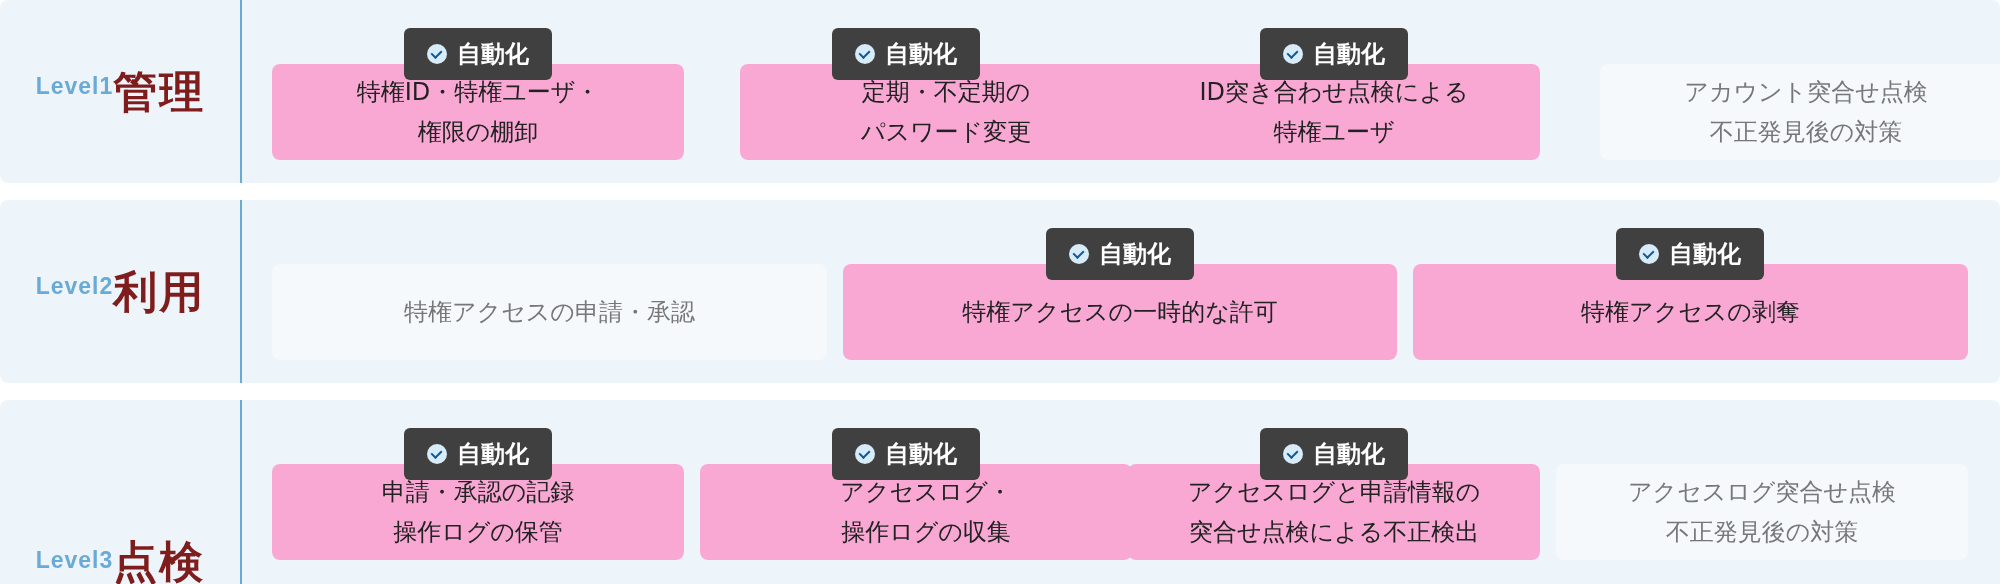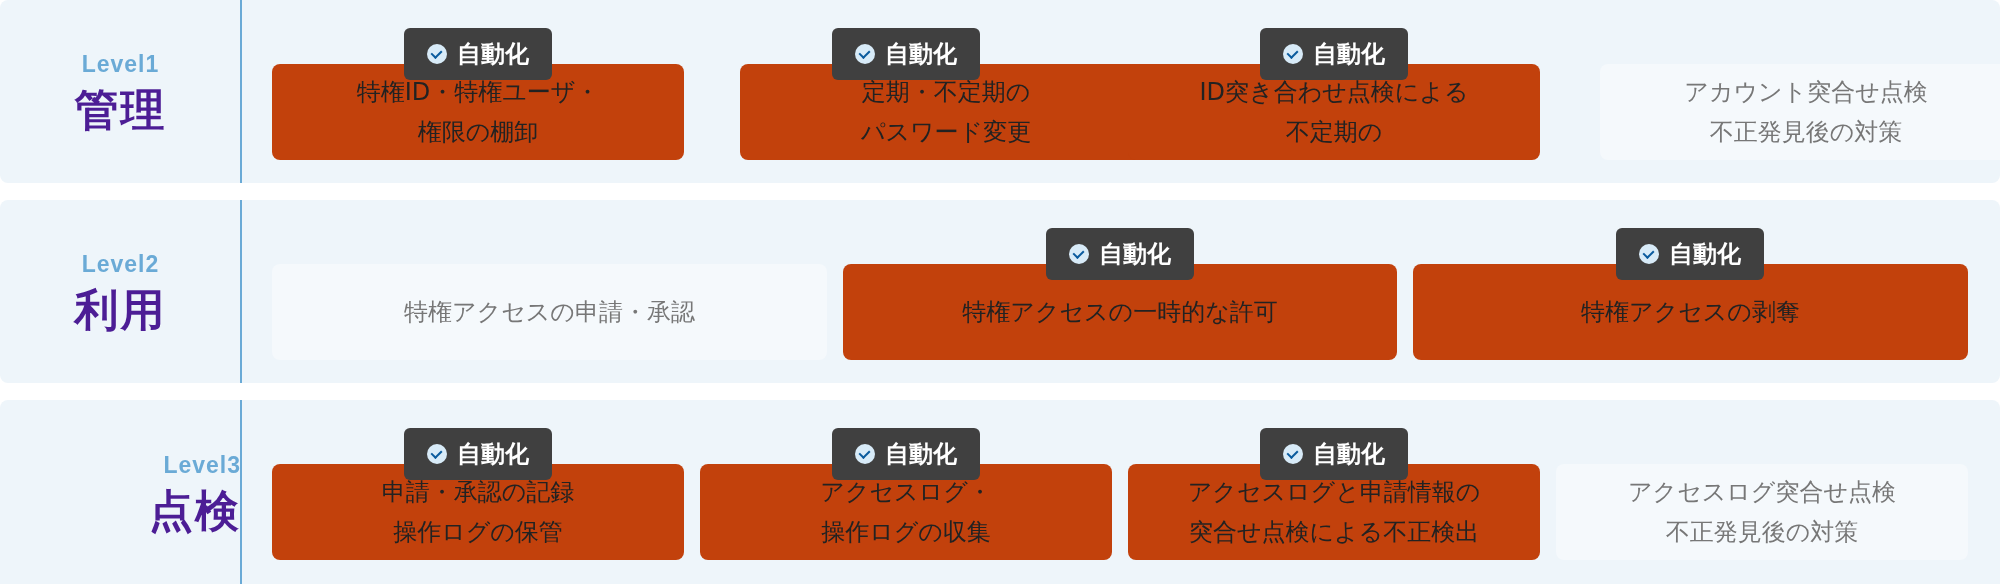--- a/index.html
+++ b/index.html
@@ -1,26 +1,26 @@
 <!DOCTYPE html>
 <html><head>
 <meta charset="utf-8">
 <style>
   html, body { margin:0; padding:0; background:#ffffff; }
   body { width:2000px; height:584px; position:relative; overflow:hidden;
          font-family:"DejaVu Sans","Liberation Sans",sans-serif; }
   .row { position:absolute; left:0; width:2000px; background:#eef5fa; border-radius:8px; }
   .row-label { position:absolute; left:0; top:0; width:241px; height:100%;
-               display:flex; flex-direction:column; align-items:center; justify-content:center; }
+               display:flex; flex-direction:row; align-items:center; justify-content:center; }
   .level { font-family:"Liberation Sans",sans-serif; font-weight:bold; font-size:23px; color:#6aaad6; letter-spacing:1px; margin-bottom:10px; }
-  .name { font-weight:bold; font-size:44px; color:#4c1d95; line-height:1; letter-spacing:2px; }
+  .name { font-weight:bold; font-size:44px; color:#7f1d1d; line-height:1; letter-spacing:2px; }
   .divider { position:absolute; left:240px; top:0; width:2px; height:100%; background:#6aaad6; }
   .card { position:absolute; height:96px; border-radius:8px; display:flex; align-items:center; justify-content:center;
           text-align:center; font-size:24px; line-height:40px; white-space:pre-line; }
-  .card.on { background:#c2410c; color:#222222; }
+  .card.on { background:#f9a8d4; color:#222222; }
   .card.off { background:#f5f9fc; color:#777777; }
   .badge { position:absolute; height:52px; width:148px; border-radius:6px; background:#404040; color:#ffffff;
            display:flex; align-items:center; justify-content:center; font-weight:bold; font-size:24px; z-index:2; }
   .check { width:20px; height:20px; border-radius:50%; background:#d8ebf8; margin-right:10px; position:relative; }
   .check::after { content:""; position:absolute; left:6px; top:4px; width:5px; height:8px;
                   border-right:2.5px solid #0a5b9e; border-bottom:2.5px solid #0a5b9e; transform:rotate(45deg); }
 </style>
 </head>
 <body>
 
@@ -39,21 +39,21 @@
     </div>
 
   <div class="card on" style="left:700px;top:64px;width:412px;margin-left:40px;"><span>定期・不定期の
 パスワード変更</span></div>
   <div class="badge" style="left:832px;top:28px;">
       <span class="check"></span>
       <span>自動化</span>
     </div>
 
   <div class="card on" style="left:1128px;top:64px;width:412px;"><span>ID突き合わせ点検による
-不定期の</span></div>
+特権ユーザ</span></div>
   <div class="badge" style="left:1260px;top:28px;">
       <span class="check"></span>
       <span>自動化</span>
     </div>
 
   <div class="card off" style="left:1600px;top:64px;width:412px;"><span>アカウント突合せ点検
 不正発見後の対策</span></div>
 </div>
 
 <div class="row" style="top:200px;height:183px;">
@@ -85,21 +85,21 @@
   </div>
   <div class="divider"></div>
 
   <div class="card on" style="left:272px;top:64px;width:412px;"><span>申請・承認の記録
 操作ログの保管</span></div>
   <div class="badge" style="left:404px;top:28px;">
       <span class="check"></span>
       <span>自動化</span>
     </div>
 
-  <div class="card on" style="left:700px;top:64px;width:412px;"><span>アクセスログ・
+  <div class="card on" style="left:700px;top:64px;width:412px;padding-left:20px;"><span>アクセスログ・
 操作ログの収集</span></div>
   <div class="badge" style="left:832px;top:28px;">
       <span class="check"></span>
       <span>自動化</span>
     </div>
 
   <div class="card on" style="left:1128px;top:64px;width:412px;"><span>アクセスログと申請情報の
 突合せ点検による不正検出</span></div>
   <div class="badge" style="left:1260px;top:28px;">
       <span class="check"></span>

